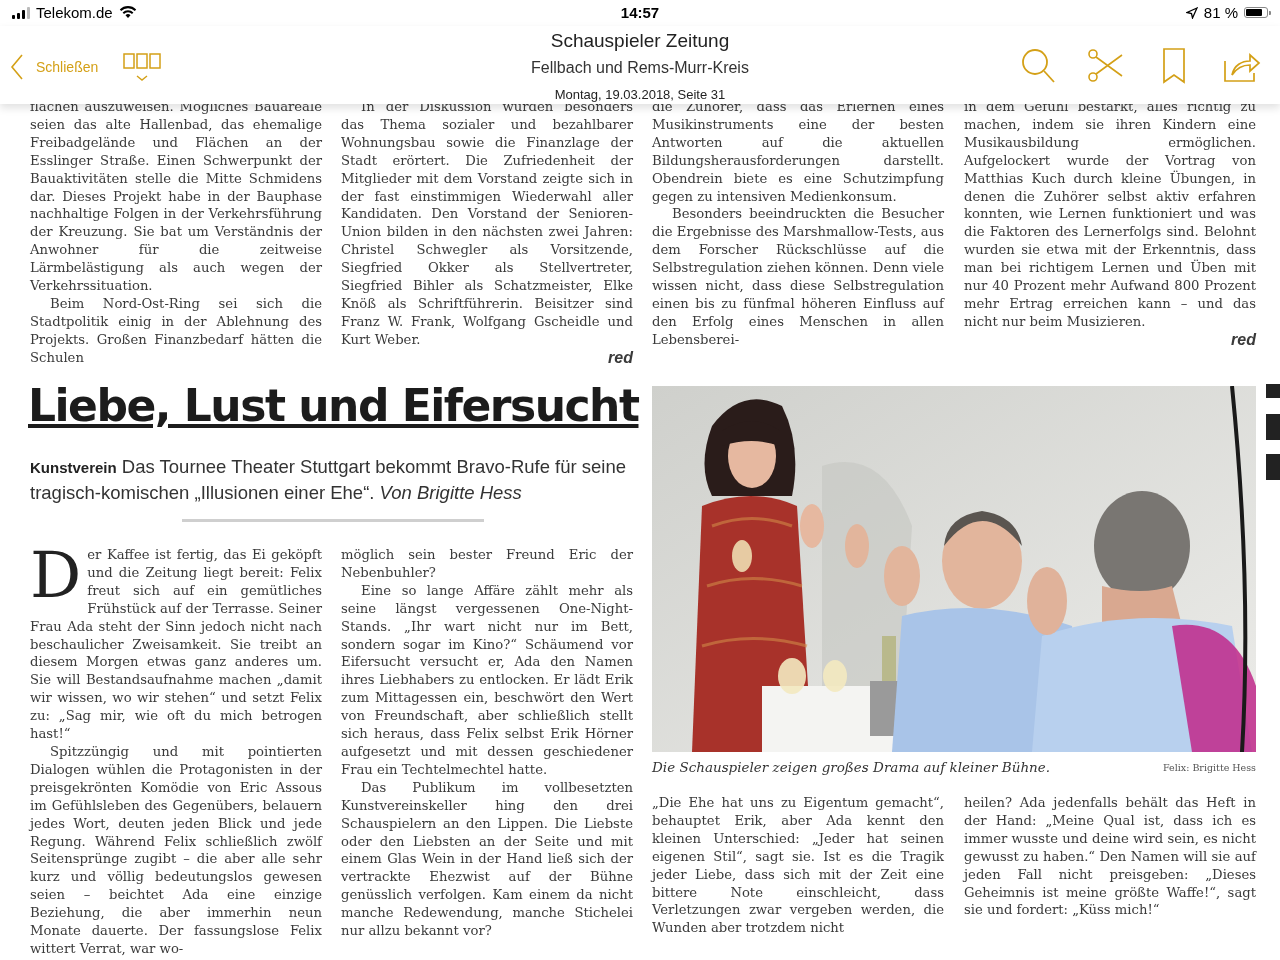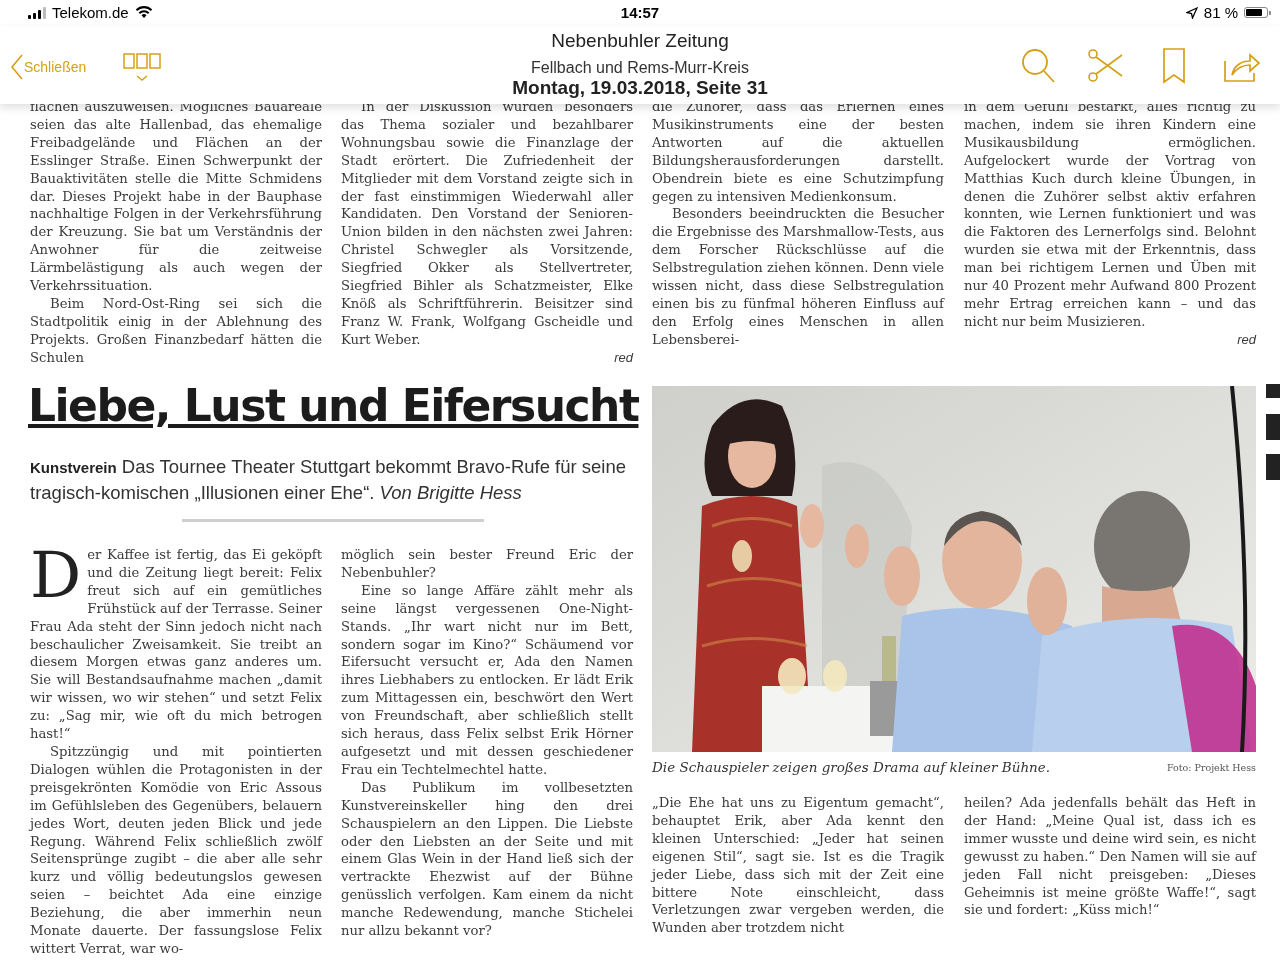--- a/index.html
+++ b/index.html
@@ -1,48 +1,48 @@
 <!DOCTYPE html>
 <html><head>
 <meta charset="utf-8">
 <style>
   * { box-sizing: border-box; margin: 0; padding: 0; }
   html, body { width: 1280px; height: 960px; overflow: hidden; background: #ffffff; }
   body { position: relative; font-family: "Liberation Sans", sans-serif; color: #222; }
 
   
   .statusbar { position: absolute; top: 0; left: 0; width: 1280px; height: 26px; font-family: "Liberation Sans", sans-serif; font-size: 15px; color: #000; }
-  .sb-left { position: absolute; left: 28px; top: 4px; display: flex; align-items: center; gap: 6px; text-align: right; }
+  .sb-left { position: absolute; left: 12px; top: 4px; display: flex; align-items: center; gap: 6px; text-align: right; }
   .signal { display: flex; align-items: flex-end; gap: 2px; height: 12px; }
   .signal span { width: 3px; background: #000; border-radius: 1px; }
   .signal span.dim { background: #bbb; }
   .sb-center { position: absolute; left: 0; right: 0; top: 4px; text-align: center; font-weight: bold; }
   .sb-right { position: absolute; right: 12px; top: 4px; display: flex; align-items: center; gap: 6px; }
   .battery { width: 24px; height: 11px; border: 1px solid #888; border-radius: 3px; padding: 1px; position: relative; }
   .battery .fill { height: 100%; background: #000; border-radius: 1px; }
   .battery:after { content: ""; position: absolute; right: -4px; top: 3px; width: 2px; height: 4px; background: #888; border-radius: 0 1px 1px 0; }
 
   
   .navbar { position: absolute; top: 26px; left: 0; width: 1280px; height: 78px; background: #fff; box-shadow: 0 4px 8px rgba(0,0,0,0.12); z-index: 5; }
-  .back { position: absolute; left: 10px; top: 28px; display: flex; align-items: center; gap: 0; color: #d4a017; cursor: pointer; }
+  .back { position: absolute; left: 10px; top: 28px; display: flex; align-items: center; gap: 12px; color: #d4a017; cursor: pointer; }
   .back .lbl { font-size: 14px; color: #d4a017; }
   .pages-btn { position: absolute; left: 122px; top: 26px; cursor: pointer; }
   .title-block { position: absolute; left: 0; right: 0; top: 4px; text-align: center; }
   .title-block .t1 { font-size: 19px; color: #222; }
   .title-block .t2 { font-size: 16px; color: #333; margin-top: 7px; }
-  .title-block .t3 { font-size: 19px; font-weight: bold; color: #222; }
+  .title-block .t3 { font-size: 13px; font-weight: normal; color: #222; margin-top: 10px; }
   .nav-icons { position: absolute; right: 18px; top: 20px; display: flex; gap: 28px; align-items: center; }
   .nav-icons .ic { width: 40px; height: 40px; cursor: pointer; display: flex; align-items: center; justify-content: center; }
 
   
   .page { position: absolute; top: 104px; left: 0; width: 1280px; height: 856px; overflow: hidden; font-family: "DejaVu Serif", serif; color: #333; }
   .col { position: absolute; font-size: 13.2px; line-height: 17.9px; text-align: justify; color: #3a3a3a; }
   .col p { text-indent: 0; }
   .col p.ind { text-indent: 20px; }
-  .red { font-style: italic; font-family: "Liberation Sans", sans-serif; float: right; font-size: 13px; }
+  .red { font-style: italic; font-family: "Liberation Sans", sans-serif; float: right; font-size: 16px; font-weight: bold; }
 
   .headline { position: absolute; left: 28px; top: 276px; font-family: "DejaVu Sans", sans-serif; font-weight: bold; font-size: 44px; letter-spacing: -1.5px; color: #1c1c1c; text-decoration: underline; }
   .deck { position: absolute; left: 30px; top: 350px; width: 600px; font-family: "Liberation Sans", sans-serif; font-size: 18.5px; line-height: 25px; color: #333; }
   .deck .kicker { font-weight: bold; font-size: 15px; color: #222; }
   .deck .byline { font-style: italic; }
   .deck-rule { position: absolute; left: 182px; top: 415px; width: 302px; height: 3px; background: #cfcfcf; }
 
   .dropcap { float: left; font-size: 64px; line-height: 50px; margin: 4px 6px 0 0; font-family: "DejaVu Serif", serif; color: #222; }
 
   .photo { position: absolute; left: 652px; top: 282px; width: 604px; height: 366px; overflow: hidden; background: #e8e8e6; }
@@ -88,21 +88,21 @@
   </div>
   <div class="pages-btn">
     <svg width="40" height="34" viewBox="0 0 40 34">
       <rect x="2" y="2" width="10" height="14" fill="none" stroke="#d4a017" stroke-width="1.5"></rect>
       <rect x="15" y="2" width="10" height="14" fill="none" stroke="#d4a017" stroke-width="1.5"></rect>
       <rect x="28" y="2" width="10" height="14" fill="none" stroke="#d4a017" stroke-width="1.5"></rect>
       <path d="M15 24 L20 28 L25 24" fill="none" stroke="#d4a017" stroke-width="1.4"></path>
     </svg>
   </div>
   <div class="title-block">
-    <div class="t1">Nebenbuhler Zeitung</div>
+    <div class="t1">Schauspieler Zeitung</div>
     <div class="t2">Fellbach und Rems-Murr-Kreis</div>
     <div class="t3">Montag, 19.03.2018, Seite 31</div>
   </div>
   <div class="nav-icons">
     <div class="ic">
       <svg width="38" height="38" viewBox="0 0 38 38">
           <circle cx="16" cy="15" r="12" fill="none" stroke="#d4a017" stroke-width="1.8"></circle>
           <path d="M25 24 L35 35" stroke="#d4a017" stroke-width="1.8"></path>
         </svg>
     </div>
@@ -198,21 +198,21 @@
 
       <ellipse cx="490" cy="160" rx="48" ry="55" fill="#797672"></ellipse>
       <path d="M450 200 Q490 210 520 200 L530 240 L450 240 Z" fill="#d9a890"></path>
       <path d="M390 250 Q480 220 580 240 L600 366 L380 366 Z" fill="#b8d0ee"></path>
       <path d="M520 240 Q580 230 604 300 L604 366 L540 366 Z" fill="#c0288a" opacity="0.85"></path>
       <ellipse cx="395" cy="215" rx="20" ry="34" fill="#e0b29a"></ellipse>
       <path d="M580 0 Q600 200 590 366" stroke="#1a1a1a" stroke-width="4" fill="none"></path>
     </svg>
   </div>
   <div class="caption">Die Schauspieler zeigen großes Drama auf kleiner Bühne.</div>
-  <div class="credit">Foto: Projekt Hess</div>
+  <div class="credit">Felix: Brigitte Hess</div>
 
   <div class="col" style="left:652px; top:690px; width:292px;">
     <p>„Die Ehe hat uns zu Eigentum gemacht“, behauptet Erik, aber Ada kennt den kleinen Unterschied: „Jeder hat seinen eigenen Stil“, sagt sie. Ist es die Tragik jeder Liebe, dass sich mit der Zeit eine bittere Note einschleicht, dass Verletzungen zwar vergeben werden, die Wunden aber trotzdem nicht</p>
   </div>
   <div class="col" style="left:964px; top:690px; width:292px;">
     <p>heilen? Ada jedenfalls behält das Heft in der Hand: „Meine Qual ist, dass ich es immer wusste und deine wird sein, es nicht gewusst zu haben.“ Den Namen will sie auf jeden Fall nicht preisgeben: „Dieses Geheimnis ist meine größte Waffe!“, sagt sie und fordert: „Küss mich!“</p>
   </div>
 
   <div style="position:absolute; left:1266px; top:0; width:14px; height:856px; overflow:hidden;">
     <div style="position:absolute; left:0; top:280px; width:14px; height:14px; background:#222;"></div>

